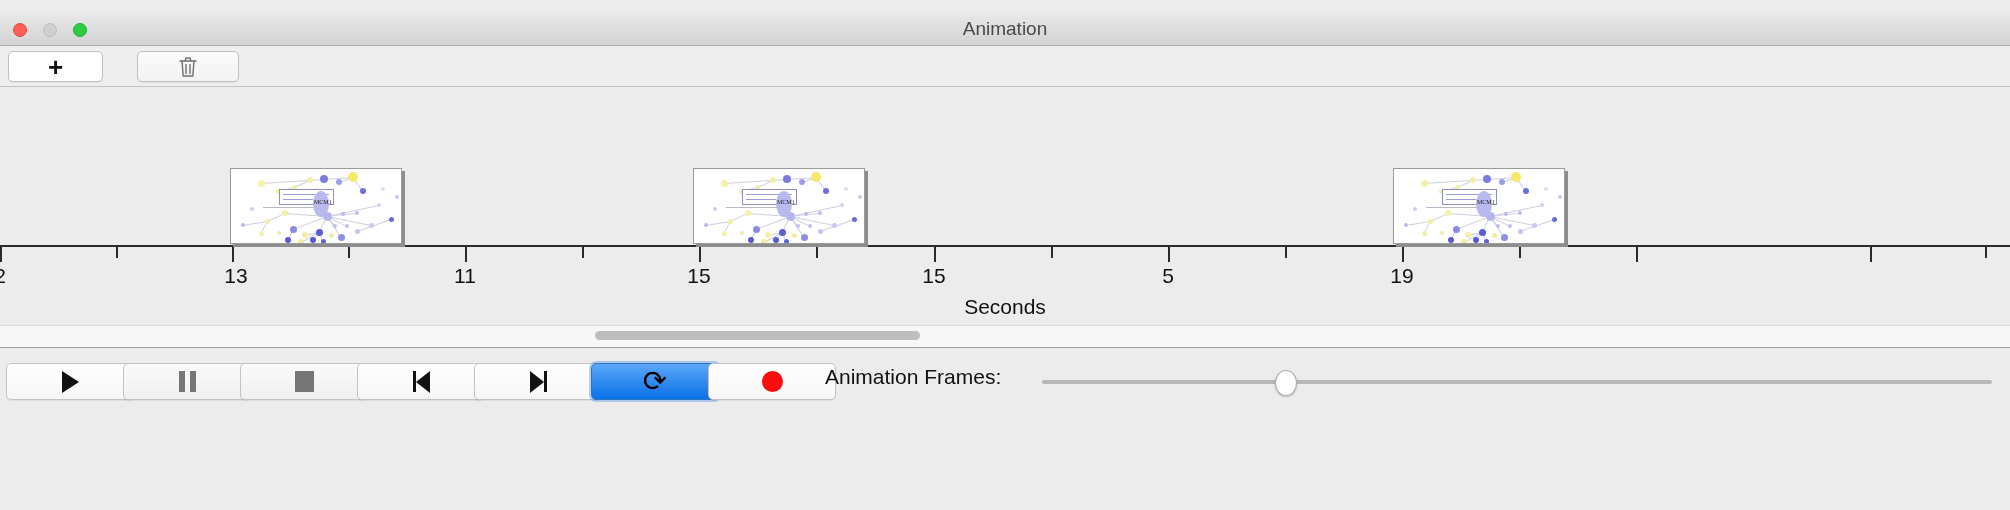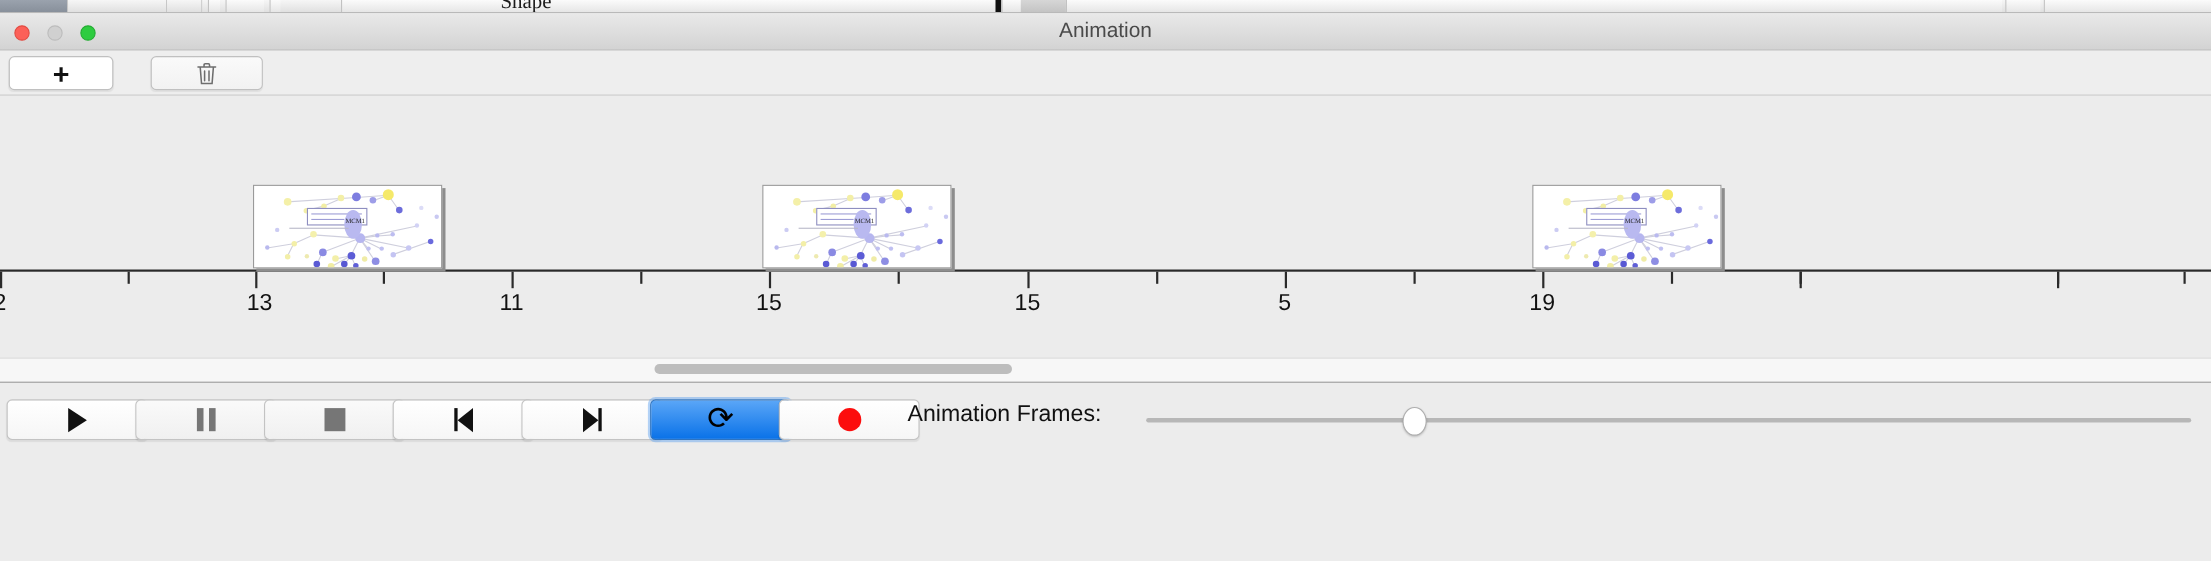--- a/index.html
+++ b/index.html
@@ -155,34 +155,20 @@
     position: absolute; top: 22px; width: 22px; height: 26px;
     border-radius: 50%; background: #ffffff; border: 1px solid #aeaeae;
     box-shadow: 0 1px 2px rgba(0,0,0,.22);
   }
 </style>
 </head>
 <body>
 
 <div id="app">
 
-  <div class="bg-strip">
-    <div class="bg-tab dark" style="left:0;width:62px;"></div>
-    <div class="bg-tab" style="left:62px;width:90px;"></div>
-    <div class="bg-tab" style="left:152px;width:32px;"></div>
-    <div class="bg-tab" style="left:184px;width:6px;"></div>
-    <div class="bg-tab" style="left:200px;width:6px;"></div>
-    <div class="bg-tab" style="left:240px;width:6px;"></div>
-    <div class="bg-tab" style="left:255px;width:56px;"></div>
-    <div class="bg-tab" style="left:905px;width:6px;background:#111;"></div>
-    <div class="bg-tab" style="left:928px;width:42px;background:linear-gradient(#d6d6d6,#c2c2c2);"></div>
-    <div class="bg-tab" style="left:1820px;width:4px;"></div>
-    <div class="bg-tab" style="left:1855px;width:4px;"></div>
-    <div class="bg-word" style="left:455px;">Shape</div>
-  </div>
 
   <div class="titlebar">
     <div class="traffic close"></div>
     <div class="traffic min"></div>
     <div class="traffic max"></div>
     <div class="win-title">Animation</div>
   </div>
 
   <div class="toolbar">
     <div class="tb-btn add">
@@ -432,20 +418,21 @@
             <div class="tipbox" style="left: 48px; top: 20px; width: 55px; height: 16px;">
               <div class="tipline" style="left: 3px; top: 4px; width: 46px;"></div>
               <div class="tipline" style="left: 3px; top: 9px; width: 30px;"></div>
             </div>
             <div class="node" style="left: 82px; top: 22px; width: 16px; height: 26px; border-radius: 50%; background: rgb(185, 185, 240);"></div>
             <div class="hublabel" style="left: 83px; top: 30px;">MCM1</div>
             <div class="txtline" style="left: 32px; top: 38px; width: 54px;"></div>
           </div>
         </div>
       </div>
+    <div class="axis-title">Seconds</div>
   </div>
 
   <div class="hscroll-area">
     <div class="hscroll-thumb" id="hthumb" style="left: 595px; width: 325px;"></div>
   </div>
 
   <div class="ctrlbar">
     <div id="ctrlbuttons">
         <div class="cb-btn" style="left: 6px;">
           <div class="ic-play"></div>

